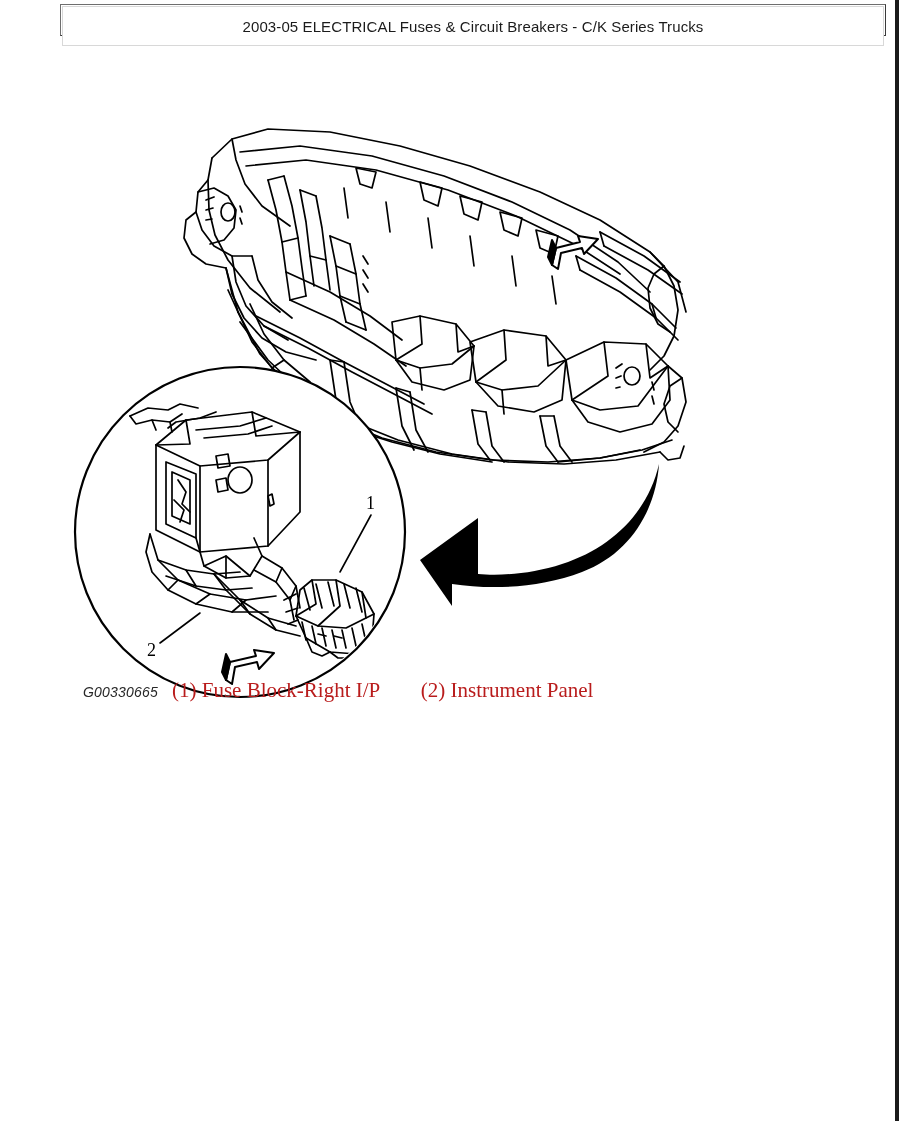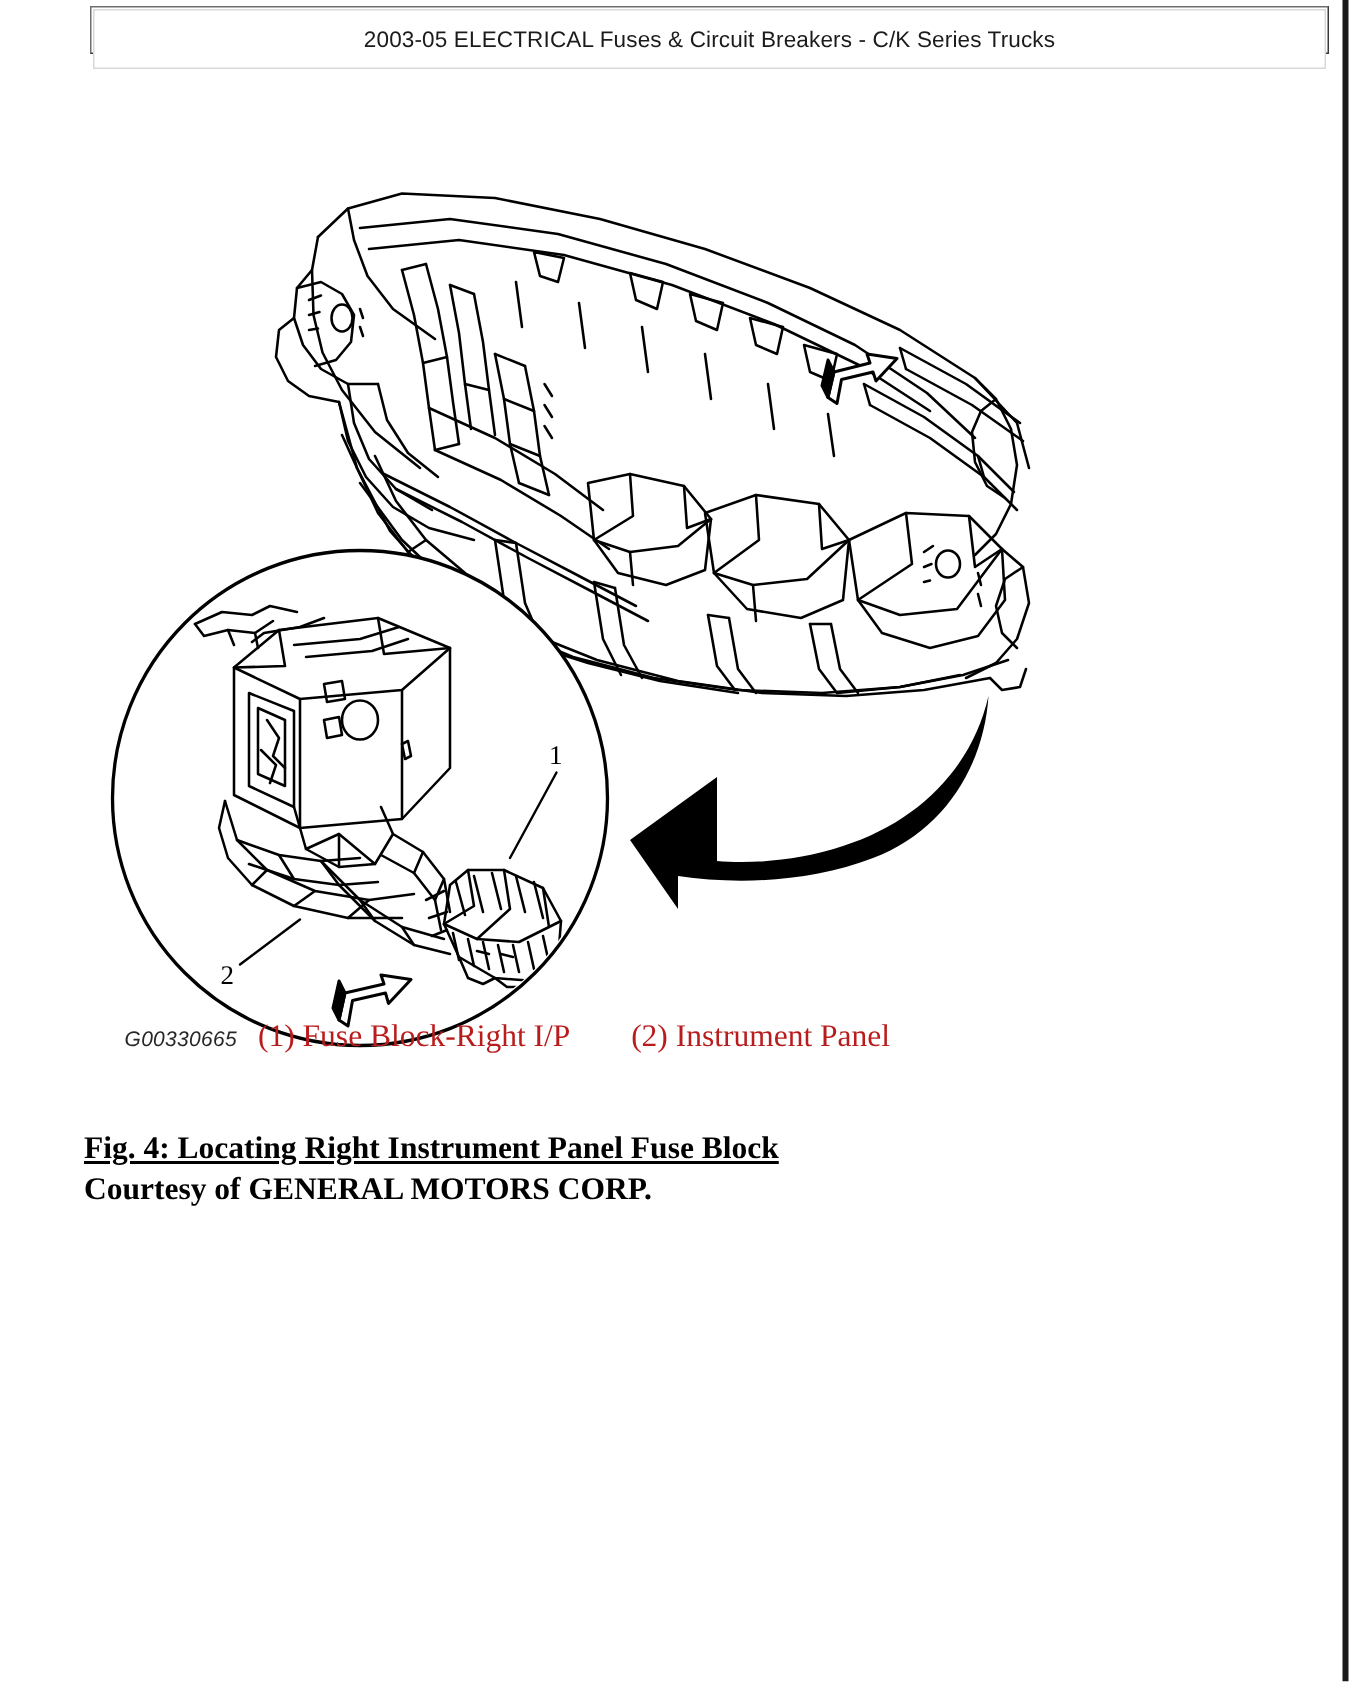--- a/index.html
+++ b/index.html
@@ -361,18 +361,14 @@
   </div>
 
   <div class="legend-row">
     <span class="legend-item">(1) Fuse Block-Right I/P</span>
     <span class="legend-gap"></span>
     <span class="legend-item">(2) Instrument Panel</span>
   </div>
 
   <div class="graphic-id">G00330665</div>
 
-  <div class="caption-block">
-    <div><span class="caption-line1">Fig. 4: Locating Right Instrument Panel Fuse Block</span></div>
-    <div class="caption-line2">Courtesy of GENERAL MOTORS CORP.</div>
-  </div>
 
 </div>
 
 </body></html>

